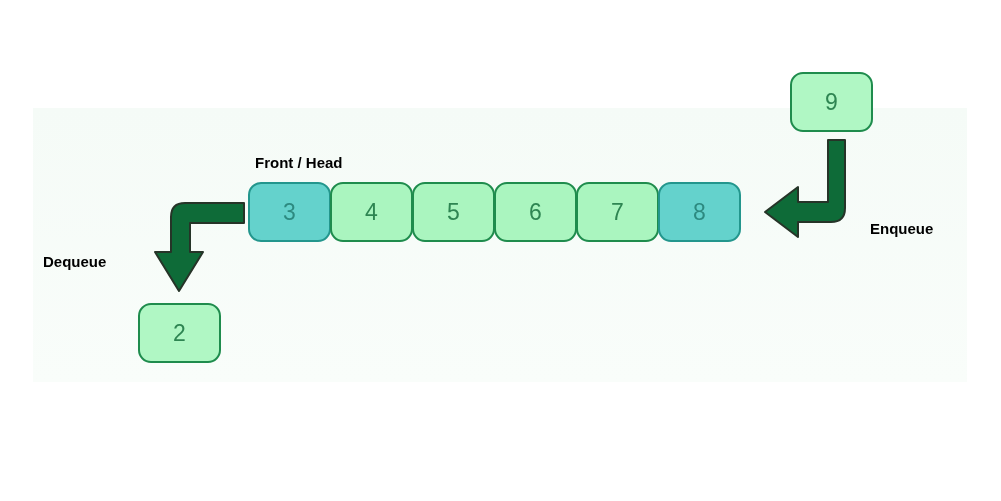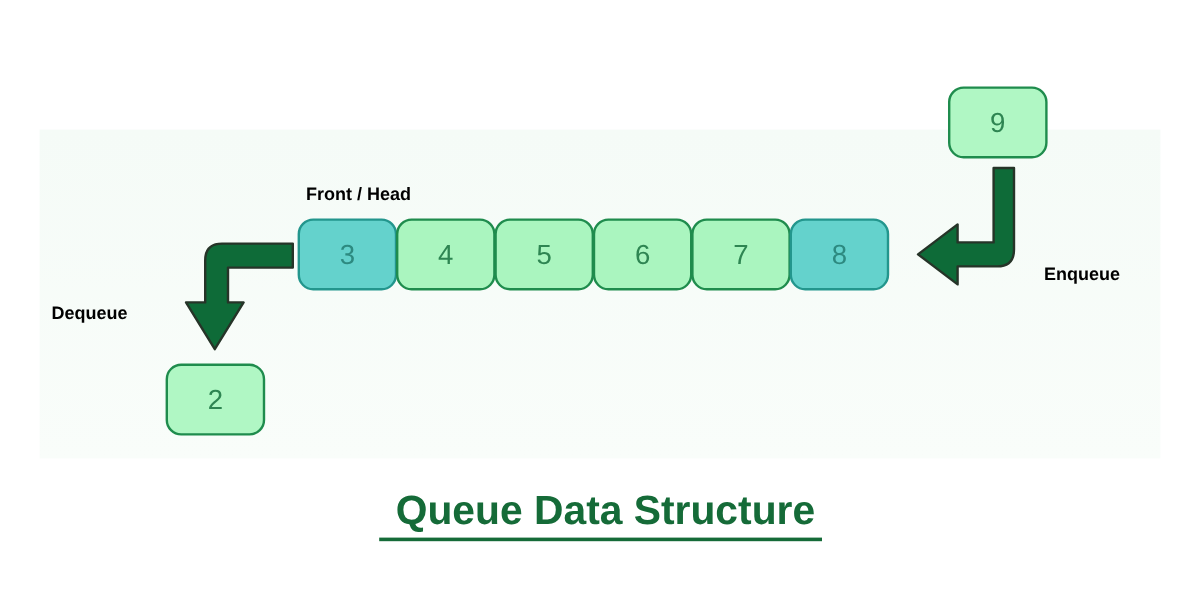--- a/index.html
+++ b/index.html
@@ -74,17 +74,14 @@
   <div class="item-box" id="dequeue-box">2</div>
 
   <svg class="arrow-svg" id="enqueue-arrow" width="100" height="112" viewBox="0 0 100 112">
     <path d="M73,7 L90,7 L90,75 Q90,89 76,89 L43,89 L43,104 L10,79 L43,54 L43,69 L73,69 Z" fill="#0e6b38" stroke="#263428" stroke-width="2" stroke-linejoin="round"></path>
   </svg>
 
   <svg class="arrow-svg" id="dequeue-arrow" width="104" height="100" viewBox="0 0 104 100">
     <path d="M96,7 L37,7 Q23,7 23,21 L23,56 L7,56 L31,95 L55,56 L42,56 L42,27 L96,27 Z" fill="#0e6b38" stroke="#263428" stroke-width="2" stroke-linejoin="round"></path>
   </svg>
 
-  <div id="title-wrap">
-    <span id="page-title">Queue Data Structure</span>
-  </div>
 
 </div>
 
 </body></html>

